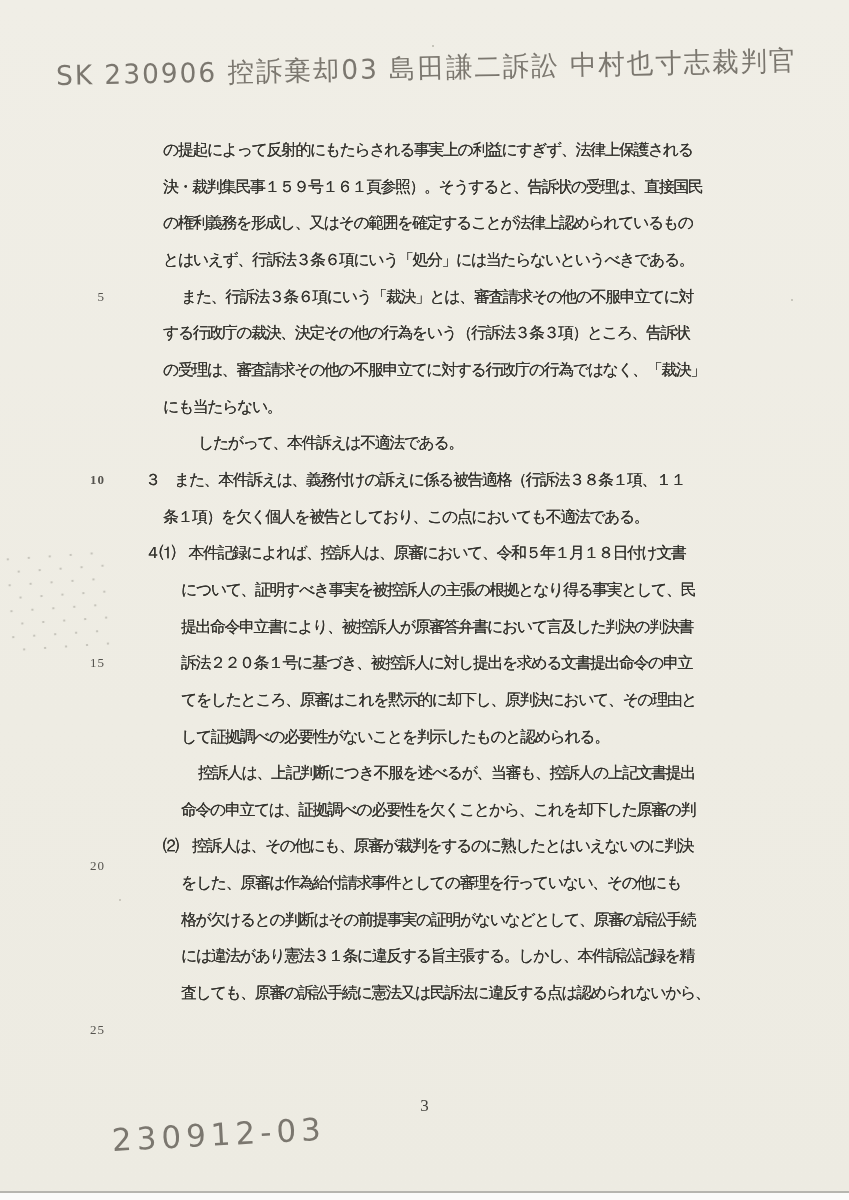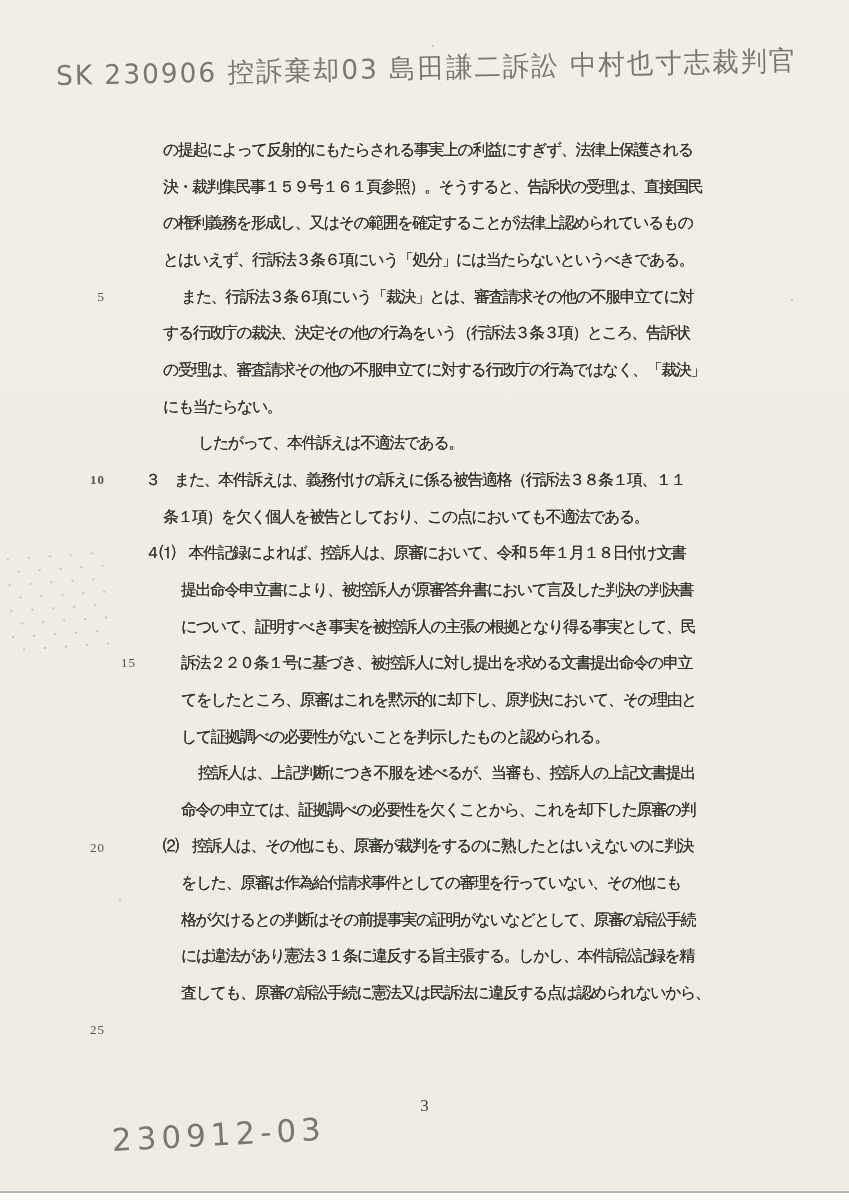--- a/index.html
+++ b/index.html
@@ -96,42 +96,42 @@
 </head>
 <body>
 
 <div class="page">
 
   <div class="hw hw-header">SK 230906 控訴棄却03 島田謙二訴訟 中村也寸志裁判官</div>
 
   <div class="lineno-col">
       <div class="lineno" style="top: 278.6px;">5</div>
       <div class="lineno" style="top: 461.85px; font-weight: bold;">10</div>
-      <div class="lineno" style="top: 645.1px; padding-left: 31px;">15</div>
-      <div class="lineno" style="top: 830px;">20</div>
+      <div class="lineno" style="top: 645.1px;">15</div>
+      <div class="lineno" style="top: 848px;">20</div>
       <div class="lineno" style="top: 1012px;">25</div>
     </div>
 
   <div class="margin-dots"></div>
 
   <div class="doc-body">
       <div class="line ind-0">の提起によって反射的にもたらされる事実上の利益にすぎず、法律上保護される</div>
       <div class="line ind-0">決・裁判集民事１５９号１６１頁参照）。そうすると、告訴状の受理は、直接国民</div>
       <div class="line ind-0">の権利義務を形成し、又はその範囲を確定することが法律上認められているもの</div>
       <div class="line ind-0">とはいえず、行訴法３条６項にいう「処分」には当たらないというべきである。</div>
       <div class="line ind-1">また、行訴法３条６項にいう「裁決」とは、審査請求その他の不服申立てに対</div>
       <div class="line ind-0">する行政庁の裁決、決定その他の行為をいう（行訴法３条３項）ところ、告訴状</div>
       <div class="line ind-0">の受理は、審査請求その他の不服申立てに対する行政庁の行為ではなく、「裁決」</div>
       <div class="line ind-0">にも当たらない。</div>
       <div class="line ind-2">したがって、本件訴えは不適法である。</div>
       <div class="line ind-hang">３　また、本件訴えは、義務付けの訴えに係る被告適格（行訴法３８条１項、１１</div>
       <div class="line ind-0">条１項）を欠く個人を被告としており、この点においても不適法である。</div>
       <div class="line ind-hang">４⑴　本件記録によれば、控訴人は、原審において、令和５年１月１８日付け文書</div>
+      <div class="line ind-1">について、証明すべき事実を被控訴人の主張の根拠となり得る事実として、民</div>
       <div class="line ind-1">提出命令申立書により、被控訴人が原審答弁書において言及した判決の判決書</div>
-      <div class="line ind-1">について、証明すべき事実を被控訴人の主張の根拠となり得る事実として、民</div>
       <div class="line ind-1">訴法２２０条１号に基づき、被控訴人に対し提出を求める文書提出命令の申立</div>
       <div class="line ind-1">てをしたところ、原審はこれを黙示的に却下し、原判決において、その理由と</div>
       <div class="line ind-1">して証拠調べの必要性がないことを判示したものと認められる。</div>
       <div class="line ind-2">控訴人は、上記判断につき不服を述べるが、当審も、控訴人の上記文書提出</div>
       <div class="line ind-1">命令の申立ては、証拠調べの必要性を欠くことから、これを却下した原審の判</div>
       <div class="line ind-0">⑵　控訴人は、その他にも、原審が裁判をするのに熟したとはいえないのに判決</div>
       <div class="line ind-1">をした、原審は作為給付請求事件としての審理を行っていない、その他にも</div>
       <div class="line ind-1">格が欠けるとの判断はその前提事実の証明がないなどとして、原審の訴訟手続</div>
       <div class="line ind-1">には違法があり憲法３１条に違反する旨主張する。しかし、本件訴訟記録を精</div>
       <div class="line ind-1">査しても、原審の訴訟手続に憲法又は民訴法に違反する点は認められないから、</div>

